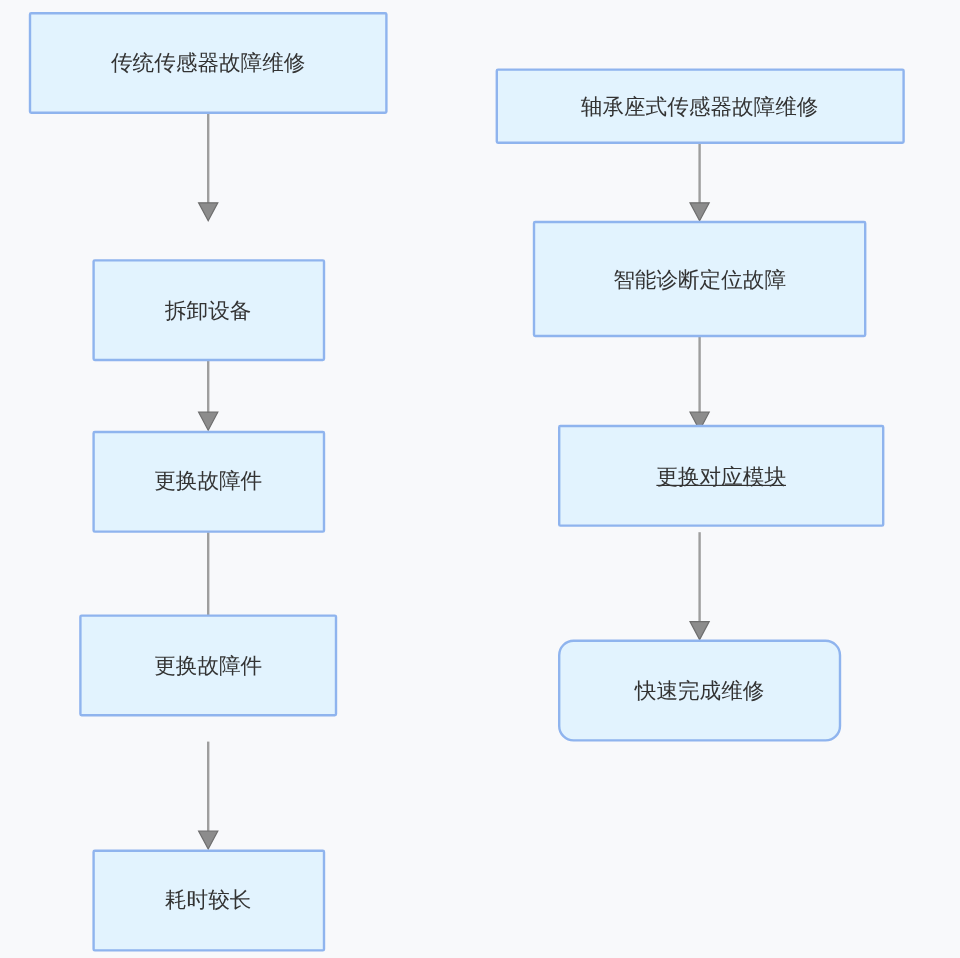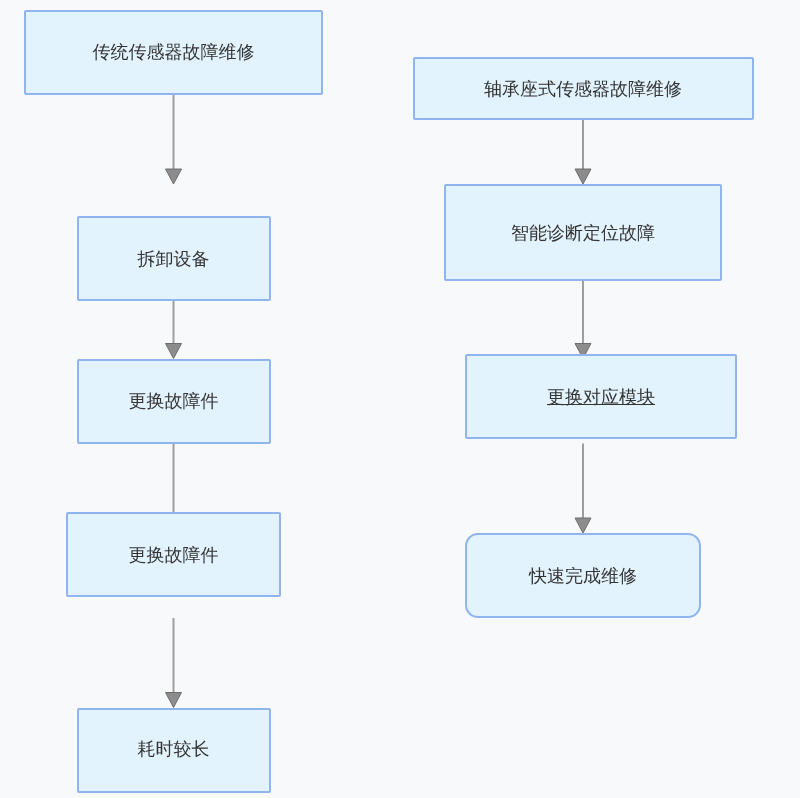--- a/index.html
+++ b/index.html
@@ -72,18 +72,18 @@
       </g>
       <g>
         <line x1="583" y1="443.5" x2="583" y2="520" stroke="#9E9E9E" stroke-width="2"></line>
         <polygon points="575,518 591,518 583,533" fill="#8C8C8C" stroke="#6E6E6E" stroke-width="1"></polygon>
       </g>
     </svg>
 <div class="node" style="left: 24px; top: 9.5px; width: 299px; height: 85px;">传统传感器故障维修</div>
     <div class="node" style="left: 76.5px; top: 184px; width: 194px; height: 85px; margin-top: 32px;">拆卸设备</div>
     <div class="node" style="left: 76.5px; top: 358.5px; width: 194px; height: 85px;">更换故障件</div>
     <div class="node" style="left: 66px; top: 512px; width: 215px; height: 85px;">更换故障件</div>
-    <div class="node" style="left: 76.5px; top: 707.5px; width: 194px; height: 85px; font-family: Liberation Mono, monospace;">耗时较长</div>
+    <div class="node" style="left: 76.5px; top: 707.5px; width: 194px; height: 85px;">耗时较长</div>
     <div class="node" style="left: 412.5px; top: 15px; width: 341px; height: 63px; margin-top: 42px;">轴承座式传感器故障维修</div>
     <div class="node" style="left: 444px; top: 184px; width: 278px; height: 97px;">智能诊断定位故障</div>
     <div class="node" style="left: 465px; top: 354px; width: 272px; height: 85px; text-decoration: underline;">更换对应模块</div>
     <div class="node" style="left: 465px; top: 533px; width: 236px; height: 85px; border-radius: 13px;">快速完成维修</div>
   </div>
 
 </body></html>

